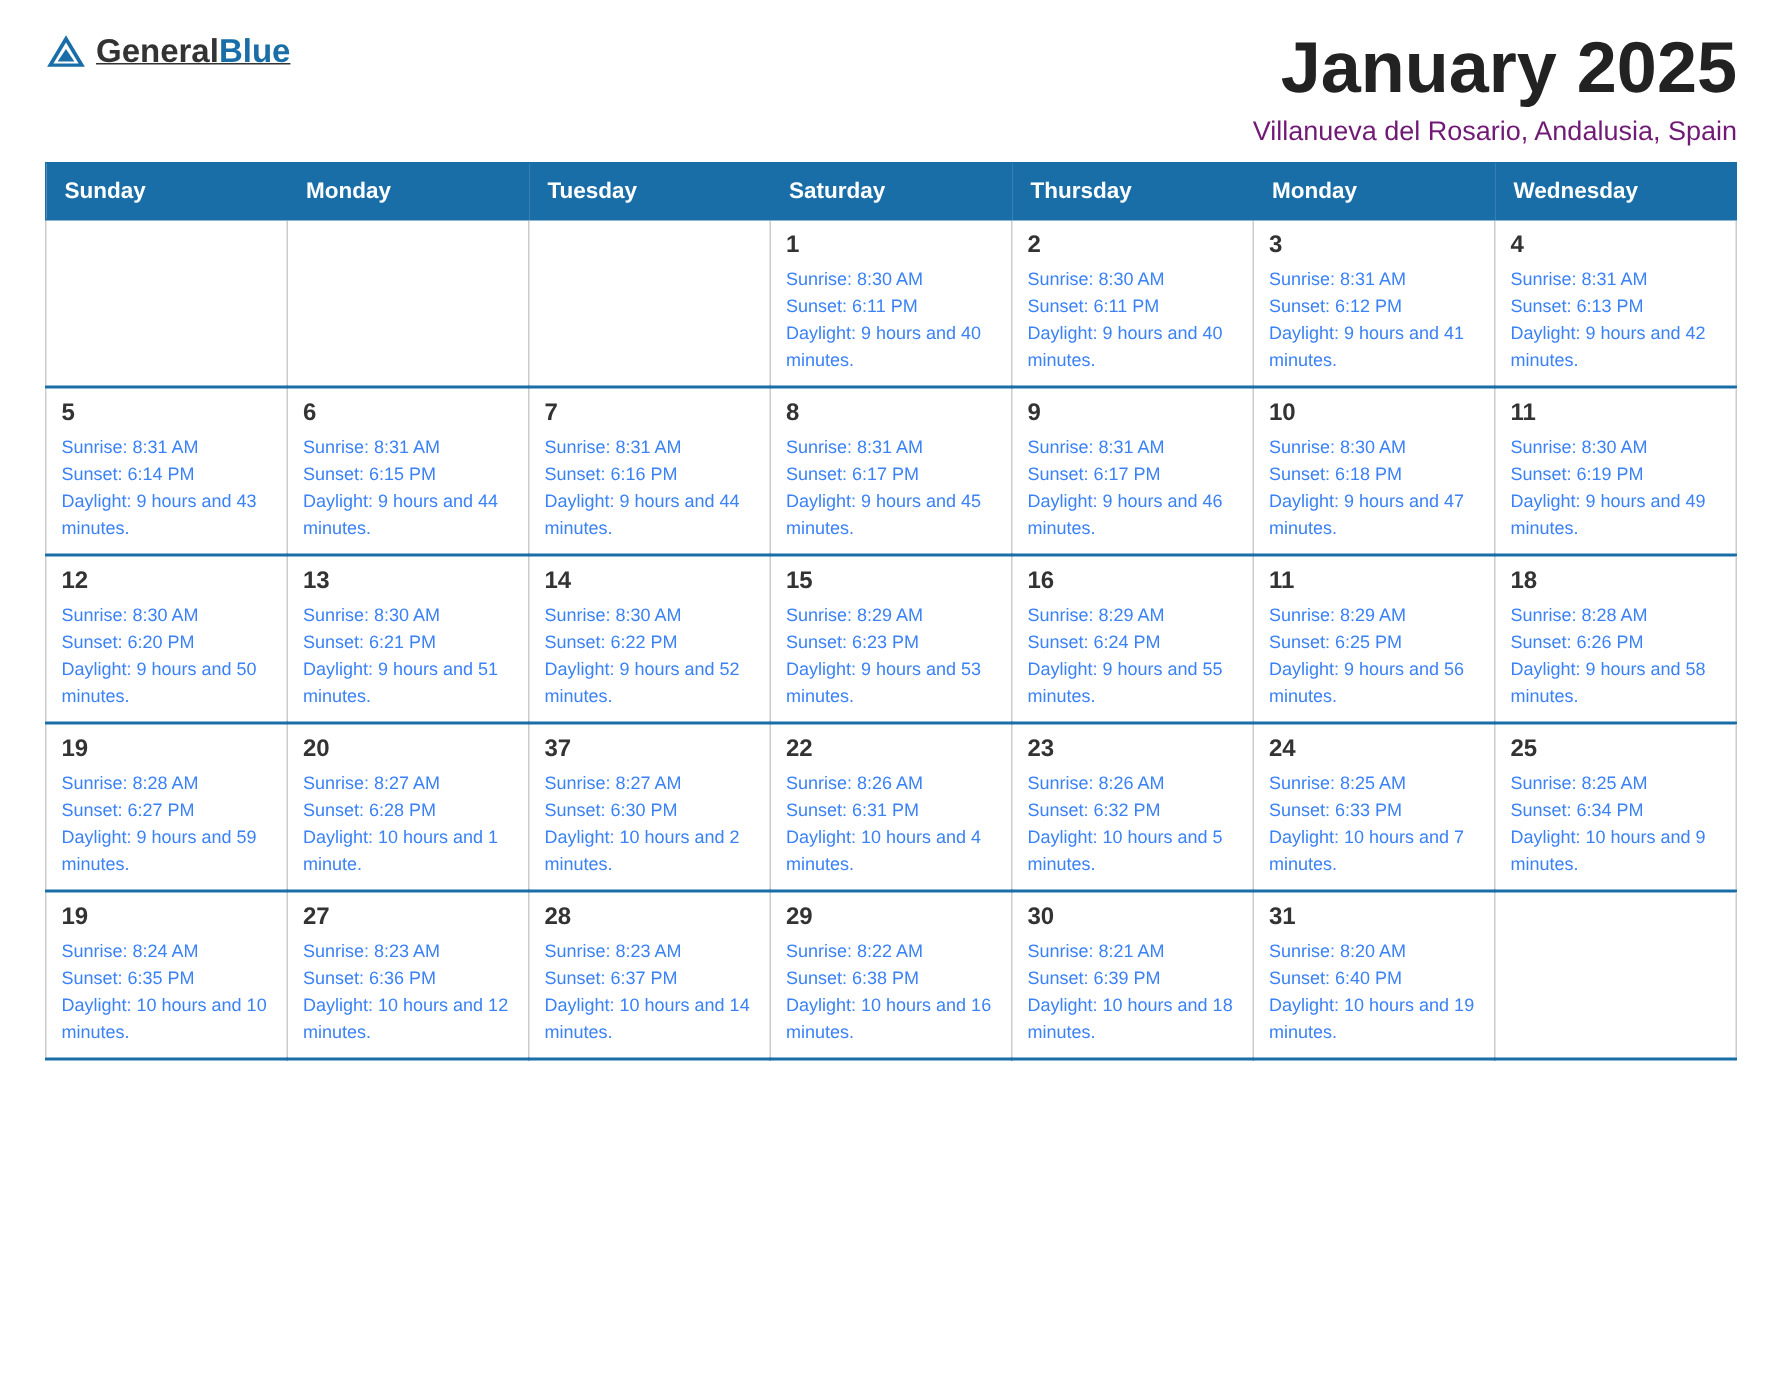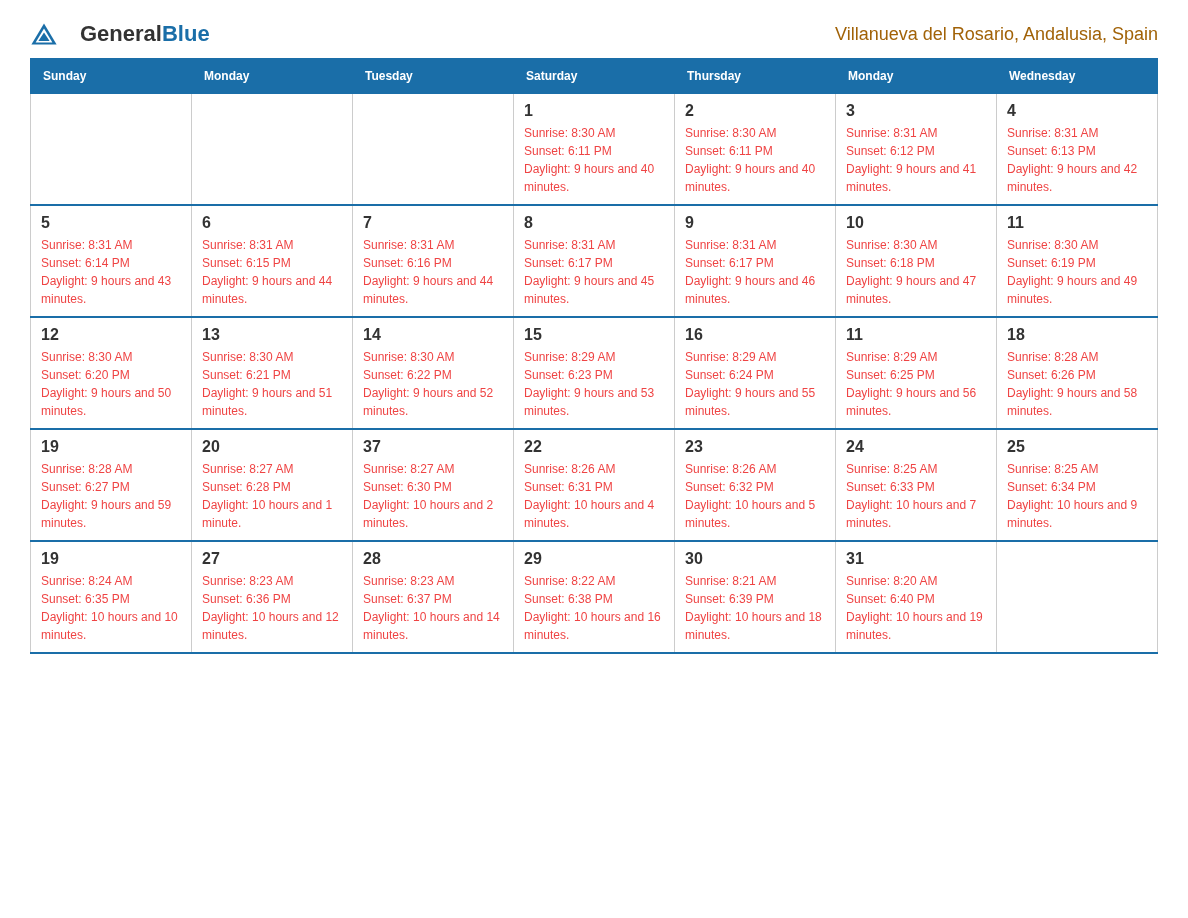--- a/index.html
+++ b/index.html
@@ -13,21 +13,22 @@
     }
     .header-area {
       display: flex;
       justify-content: space-between;
       align-items: flex-start;
       margin-bottom: 10px;
     }
     .logo {
       display: flex;
       align-items: center;
-      gap: 22px;
+      gap: 6px;
+      text-decoration: underline;
     }
     .logo-text-general {
       font-size: 22px;
       font-weight: bold;
       color: #333;
     }
     .logo-text-blue {
       font-size: 22px;
       font-weight: bold;
       color: #1a6ea8;
@@ -40,32 +41,32 @@
       text-align: right;
     }
     .month-title {
       font-size: 48px;
       font-weight: bold;
       color: #222;
       line-height: 1.1;
     }
     .location-subtitle {
       font-size: 18px;
-      color: #a16207;
+      color: #701a75;
       margin-top: 4px;
     }
     .calendar-table {
       width: 100%;
       border-collapse: collapse;
       margin-top: 10px;
     }
     .calendar-table thead tr th {
       background-color: #1a6ea8;
       color: #fff;
-      font-size: 12px;
+      font-size: 15px;
       font-weight: bold;
       padding: 10px 12px;
       text-align: left;
       border: 1px solid #1a6ea8;
     }
     .calendar-table tbody tr td {
       vertical-align: top;
       border: 1px solid #ccc;
       padding: 8px 10px;
       min-height: 90px;
@@ -76,21 +77,21 @@
     }
     .day-number {
       font-size: 16px;
       font-weight: bold;
       color: #333;
       display: block;
       margin-bottom: 4px;
     }
     .day-info {
       font-size: 12px;
-      color: #ef4444;
+      color: #3b82f6;
       line-height: 1.5;
     }
     .empty-cell {
       background: #fff;
     }
   </style>
 </head>
 <body>
 
 <div class="header-area">
@@ -99,20 +100,21 @@
 
       <polygon points="20,5 38,35 2,35" fill="#1a6ea8"></polygon>
       <polygon points="20,12 32,32 8,32" fill="#fff"></polygon>
       <polygon points="20,18 28,30 12,30" fill="#1a6ea8"></polygon>
     </svg>
     <div>
       <span class="logo-text-general">General</span><span class="logo-text-blue">Blue</span>
     </div>
   </div>
   <div class="title-area">
+    <div class="month-title">January 2025</div>
     <div class="location-subtitle">Villanueva del Rosario, Andalusia, Spain</div>
   </div>
 </div>
 
 <table class="calendar-table">
   <thead>
     <tr>
     <th>Sunday</th>
         <th>Monday</th>
         <th>Tuesday</th>

